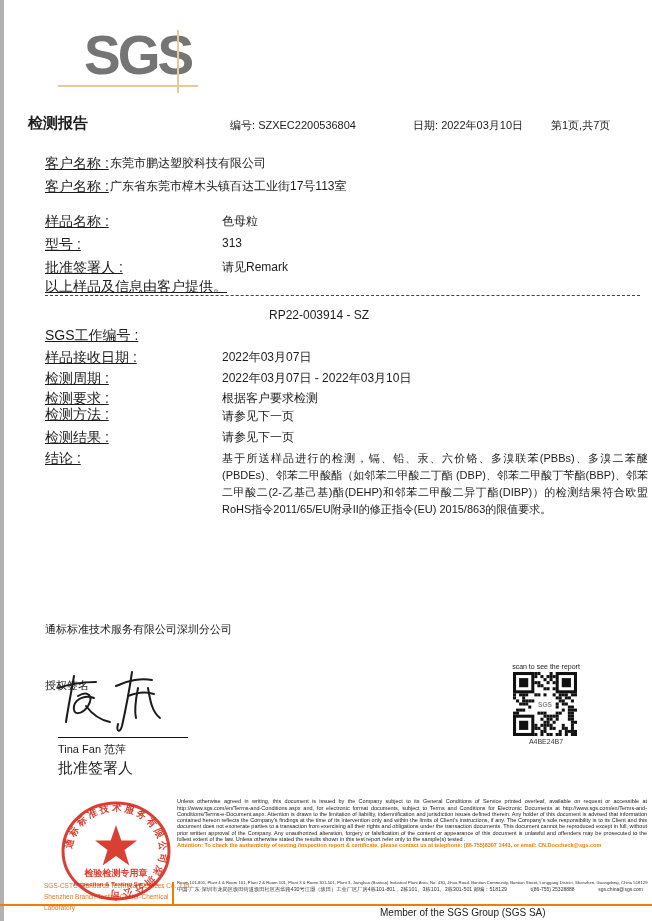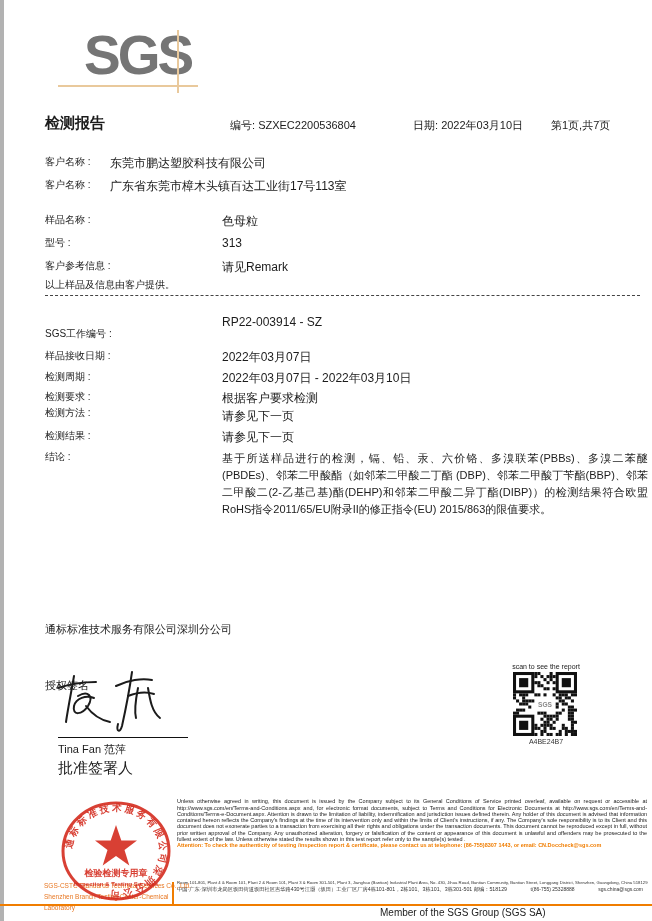--- a/index.html
+++ b/index.html
@@ -10,24 +10,24 @@
   }
   .abs{position:absolute;}
   
   .edge-bar{left:0;top:0;width:4px;height:921px;background:#b2b2b2;}
   
   .logo-text{left:84px;top:28px;font-size:55px;font-weight:bold;color:#757575;
     letter-spacing:-3px;line-height:1;transform:scaleY(1.02);}
   .tan-h{left:58px;top:85px;width:140px;height:2px;background:#e9c99c;}
   .tan-v{left:177px;top:30px;width:2px;height:63px;background:#e9c99c;}
   
-  .doc-title{left:45px;top:114px;font-size:15px;font-weight:bold;}
+  .doc-title{left:28px;top:114px;font-size:15px;font-weight:bold;}
   .hrow{top:118px;font-size:11px;}
   
-  .lbl{font-size:10px;}
+  .lbl{font-size:14px;text-decoration:underline;}
   .val{font-size:12px;}
   .row-lbl{left:45px;}
   .client-val{left:110px;}
   .body-val{left:222px;}
   .dashed-sep{left:45px;top:295px;width:595px;border-top:1px dashed #444;height:0;}
   .conclusion{left:222px;top:450px;width:426px;font-size:11px;line-height:17px;text-align:justify;}
   
   .sig-company{left:45px;top:622px;font-size:11px;}
   .sig-auth{left:45px;top:638px;font-size:11px;margin-top:40px;}
   .sig-svg{left:52px;top:662px;}
@@ -71,28 +71,28 @@
 
 <div class="abs lbl row-lbl" style="top:155px;">客户名称 :</div>
 <div class="abs val client-val" style="top:155px;">东莞市鹏达塑胶科技有限公司</div>
 <div class="abs lbl row-lbl" style="top:178px;">客户名称 :</div>
 <div class="abs val client-val" style="top:178px;">广东省东莞市樟木头镇百达工业街17号113室</div>
 
 <div class="abs lbl row-lbl" style="top:213px;">样品名称 :</div>
 <div class="abs val body-val" style="top:213px;">色母粒</div>
 <div class="abs lbl row-lbl" style="top:236px;">型号 :</div>
 <div class="abs val body-val" style="top:236px;">313</div>
-<div class="abs lbl row-lbl" style="top:259px;">客户参考信息 :</div>
+<div class="abs lbl row-lbl" style="top:259px;">批准签署人 :</div>
 <div class="abs val body-val" style="top:259px;">请见Remark</div>
 <div class="abs lbl row-lbl" style="top:278px;">以上样品及信息由客户提供。</div>
 
 <div class="abs dashed-sep"></div>
 
 <div class="abs lbl row-lbl" style="top:327px;">SGS工作编号 :</div>
-<div class="abs val body-val" style="top:315px;">RP22-003914 - SZ</div>
+<div class="abs val body-val" style="top:308px;margin-left:47px;">RP22-003914 - SZ</div>
 <div class="abs lbl row-lbl" style="top:349px;">样品接收日期 :</div>
 <div class="abs val body-val" style="top:349px;">2022年03月07日</div>
 <div class="abs lbl row-lbl" style="top:370px;">检测周期 :</div>
 <div class="abs val body-val" style="top:370px;">2022年03月07日 - 2022年03月10日</div>
 <div class="abs lbl row-lbl" style="top:390px;">检测要求 :</div>
 <div class="abs val body-val" style="top:390px;">根据客户要求检测</div>
 <div class="abs lbl row-lbl" style="top:406px;">检测方法 :</div>
 <div class="abs val body-val" style="top:408px;">请参见下一页</div>
 <div class="abs lbl row-lbl" style="top:429px;">检测结果 :</div>
 <div class="abs val body-val" style="top:429px;">请参见下一页</div>

